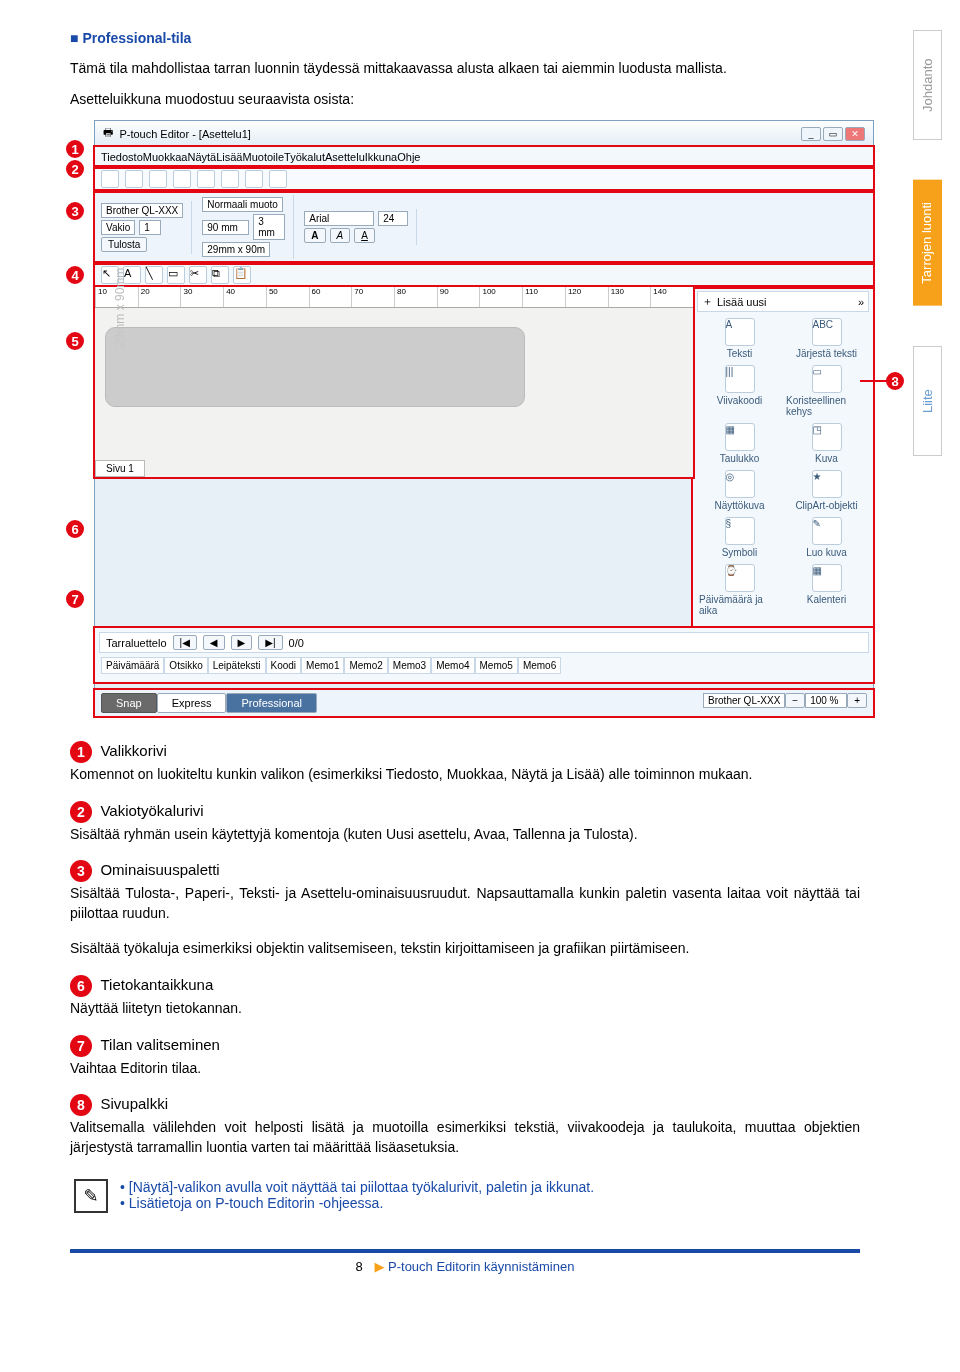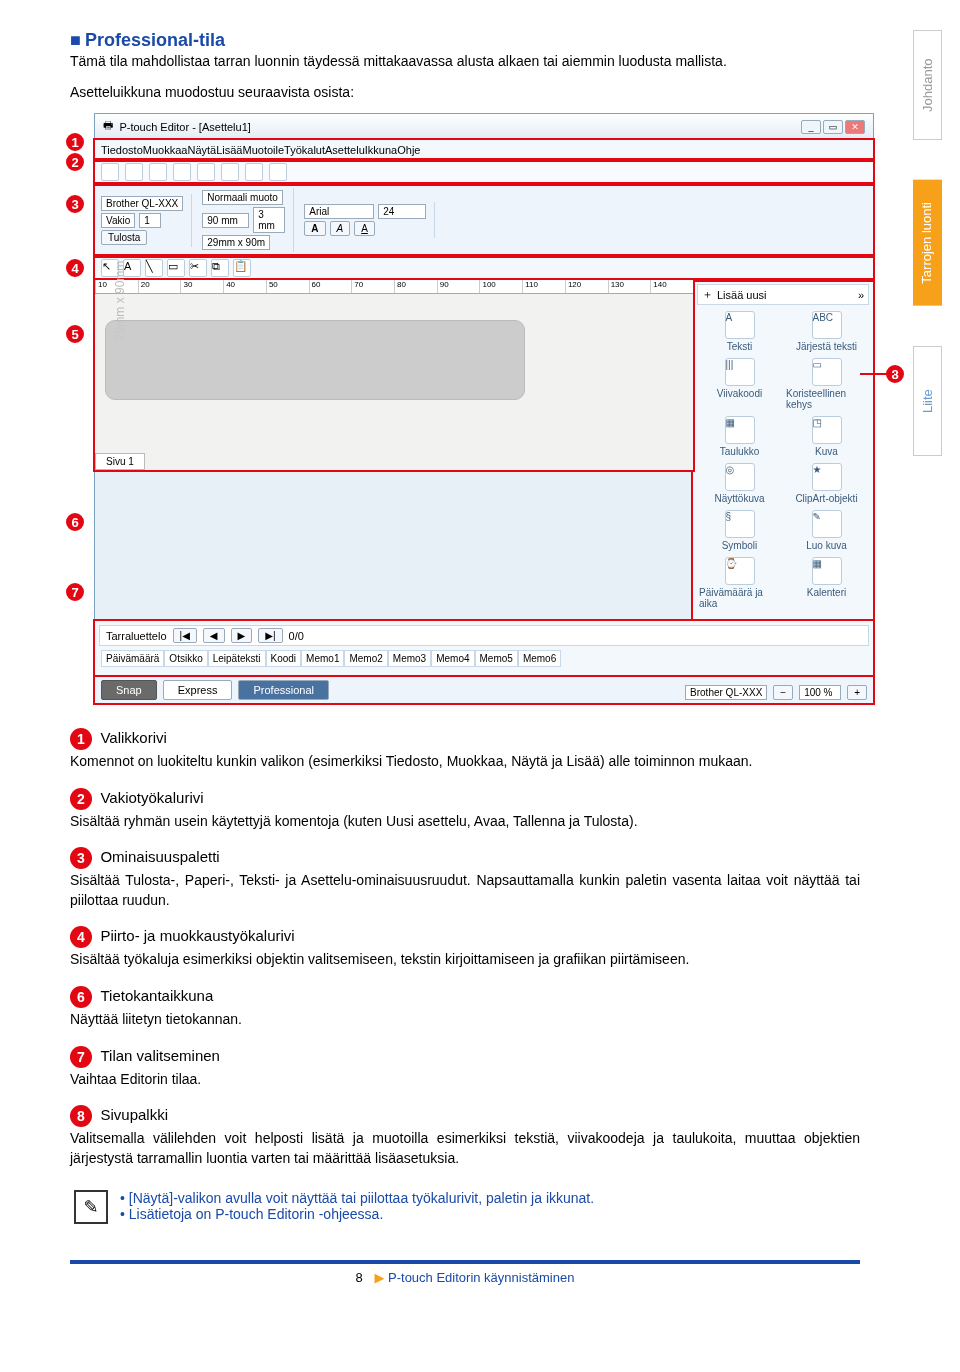--- a/index.html
+++ b/index.html
@@ -30,23 +30,23 @@
     font-size: 13px;
     text-align: center;
     min-height: 110px;
   }
   .side-tab.gray { color: #999; border-color: #ccc; }
   .side-tab.active { background: #f7a11a; color: #fff; border: none; }
   .side-tab.blue { color: #6a9dd4; border-color: #ccc; }
 
   h2.section {
     color: #1a4aa8;
-    font-size: 18px;
+    font-size: 14px;
     font-weight: bold;
-    margin-bottom: 0;
+    margin-bottom: 12px;
   }
   h2.section::before {
     content: "■";
     color: #1a4aa8;
     margin-right: 4px;
   }
   .intro {
     font-size: 14px;
     line-height: 1.5;
     margin-bottom: 10px;
@@ -133,21 +133,21 @@
     background: #f3f8fd;
   }
   .layout-row { display:flex; }
   .canvas-zone {
     flex:1;
     outline: 2px solid #e30613;
     background:#f2f2f0;
     position:relative;
     height:190px;
   }
-  .ruler-h { height:14px; background:#fff; border-bottom:1px solid #aaa; display:flex; font-size:8px; overflow:hidden;}
+  .ruler-h { height:21px; background:#fff; border-bottom:1px solid #aaa; display:flex; font-size:8px; overflow:hidden;}
   .ruler-h span{ flex:1; border-left:1px solid #ccc; padding-left:2px;}
   .canvas-label {
     position:absolute;
     left:10px; top:40px;
     background:rgba(200,200,200,0.9);
     border:1px solid #bbb;
     width:420px; height:80px;
     border-radius:10px;
   }
   .side-text {
@@ -171,25 +171,24 @@
     outline:2px solid #e30613;
     background:#f3f8fd;
     padding:4px;
     margin-top:2px;
   }
   .db-head { display:flex; align-items:center; gap:6px; background:#fff; border:1px solid #c8d8e8; padding:2px 6px;}
   .db-fields { display:flex; padding:4px 2px;}
   .db-field { border:1px solid #c8d8e8; background:#fff; padding:2px 4px; font-size:10px;}
   .mode-bar {
     outline:2px solid #e30613;
-    display:flex; align-items:flex-end;
+    display:flex; align-items:flex-start;
     background:#eef4fb;
     padding:3px 6px;
-    gap:6px;
-    margin-top:2px;
+    margin-top:8px;
   }
   .mode-btn { padding:3px 14px; border:1px solid #9ab; background:#fff; font-size:11px; border-radius:2px;}
   .mode-btn.snap { background:#6a6a6a; color:#fff; border-color:#555;}
   .mode-btn.pro { background:#4a72a0; color:#fff; }
   .spacer { flex:1; }
 
   
   .desc-list { margin-top: 24px; }
   .desc-item { margin-bottom: 16px; }
   .desc-num {
@@ -316,21 +315,21 @@
             <span class="sel" style="width:47px">90 mm</span>
             <span class="sel" style="width:32px">3 mm</span>
           </div>
           <div class="prop-row">
               <span class="sel">29mm x 90m</span>
             </div>
         </div>
         <div class="prop-group">
           <div class="prop-row">
             <span class="sel" style="width:70px">Arial</span>
-            <span class="sel" style="width:48px">24</span>
+            <span class="sel" style="width:30px">24</span>
           </div>
           <div class="prop-row">
             <span class="btn-sm"><b>A</b></span>
             <span class="btn-sm"><i>A</i></span>
             <span class="btn-sm"><u>A</u></span>
           </div>
         </div>
       </div>
 
       <div class="draw-toolbar">
@@ -467,21 +466,20 @@
       </div>
       <div class="desc-item">
         <div><span class="desc-num">2</span> <span class="desc-title">Vakiotyökalurivi</span></div>
         <div class="desc-text">Sisältää ryhmän usein käytettyjä komentoja (kuten Uusi asettelu, Avaa, Tallenna ja Tulosta).</div>
       </div>
       <div class="desc-item">
         <div><span class="desc-num">3</span> <span class="desc-title">Ominaisuuspaletti</span></div>
         <div class="desc-text">Sisältää Tulosta-, Paperi-, Teksti- ja Asettelu-ominaisuusruudut. Napsauttamalla kunkin paletin vasenta laitaa voit näyttää tai piilottaa ruudun.</div>
       </div>
       <div class="desc-item">
-        <div><span class="desc-num">4</span> <span class="desc-title">Piirto- ja muokkaustyökalurivi</span></div>
         <div class="desc-text">Sisältää työkaluja esimerkiksi objektin valitsemiseen, tekstin kirjoittamiseen ja grafiikan piirtämiseen.</div>
       </div>
       <div class="desc-item">
       </div>
       <div class="desc-item">
         <div><span class="desc-num">6</span> <span class="desc-title">Tietokantaikkuna</span></div>
         <div class="desc-text">Näyttää liitetyn tietokannan.</div>
       </div>
       <div class="desc-item">
         <div><span class="desc-num">7</span> <span class="desc-title">Tilan valitseminen</span></div>

